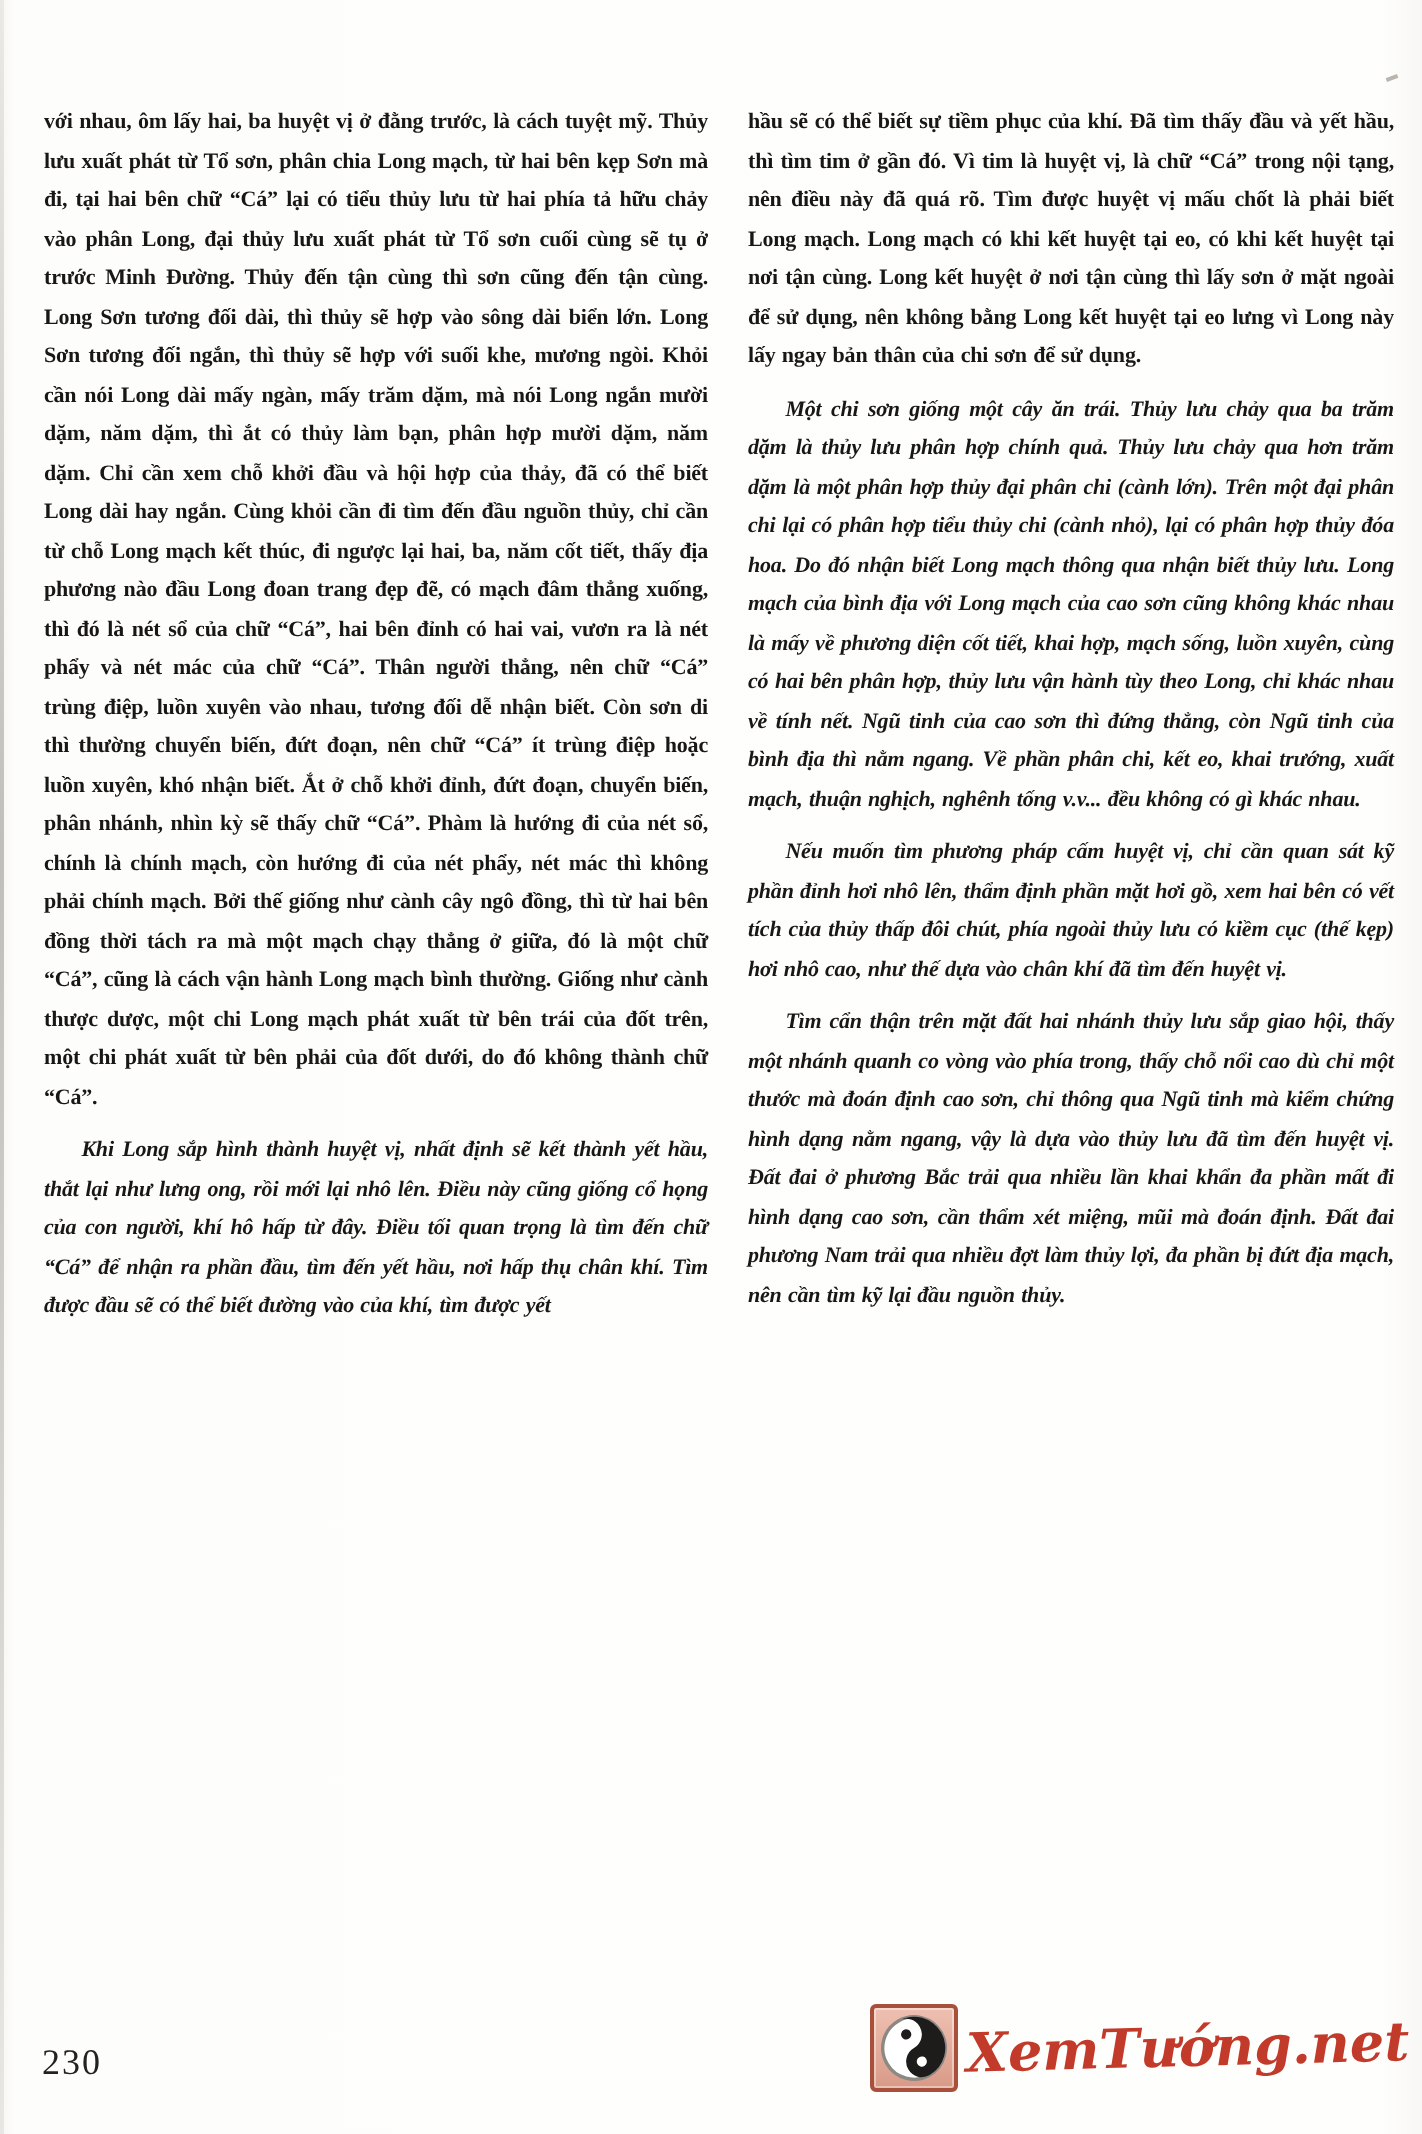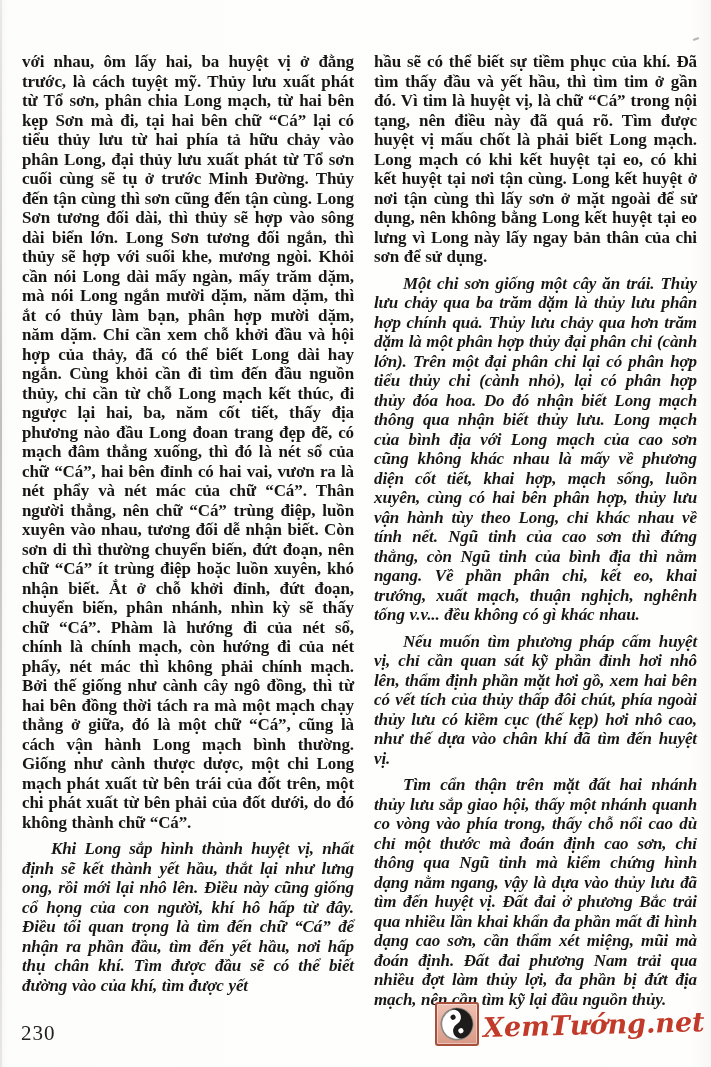--- a/index.html
+++ b/index.html
@@ -27,33 +27,33 @@
   .columns {
     position: absolute; left: 22px; top: 52px;
     width: 675px;
     display: flex; gap: 20px;
   }
   .column { box-sizing: border-box; }
   .column.left  { width: 332px; }
   .column.right { width: 323px; }
   .column p {
     margin: 0;
-    font-size: 17px;
+    font-size: 11px;
     line-height: 19.5px;
     font-weight: 600;
     text-align: justify;
     letter-spacing: -0.1px;
     word-spacing: 0.5px;
     color: #191715;
   }
   .column p + p { margin-top: 7px; font-style: italic; }
   .column p.indent { text-indent: 1.7em; }
   .page-number {
     position: absolute; left: 21px; top: 1021px;
-    font-size: 21px; font-weight: 500; color: #24211e;
+    font-size: 18px; font-weight: 500; color: #24211e;
     letter-spacing: 1px;
   }
   .watermark {
     position: absolute; right: 6px; top: 1002px;
     display: flex; align-items: center; gap: 4px;
   }
   .wm-logo {
     width: 44px; height: 44px;
     box-sizing: border-box;
     background: linear-gradient(180deg, #eec0b1, #d99a87);

